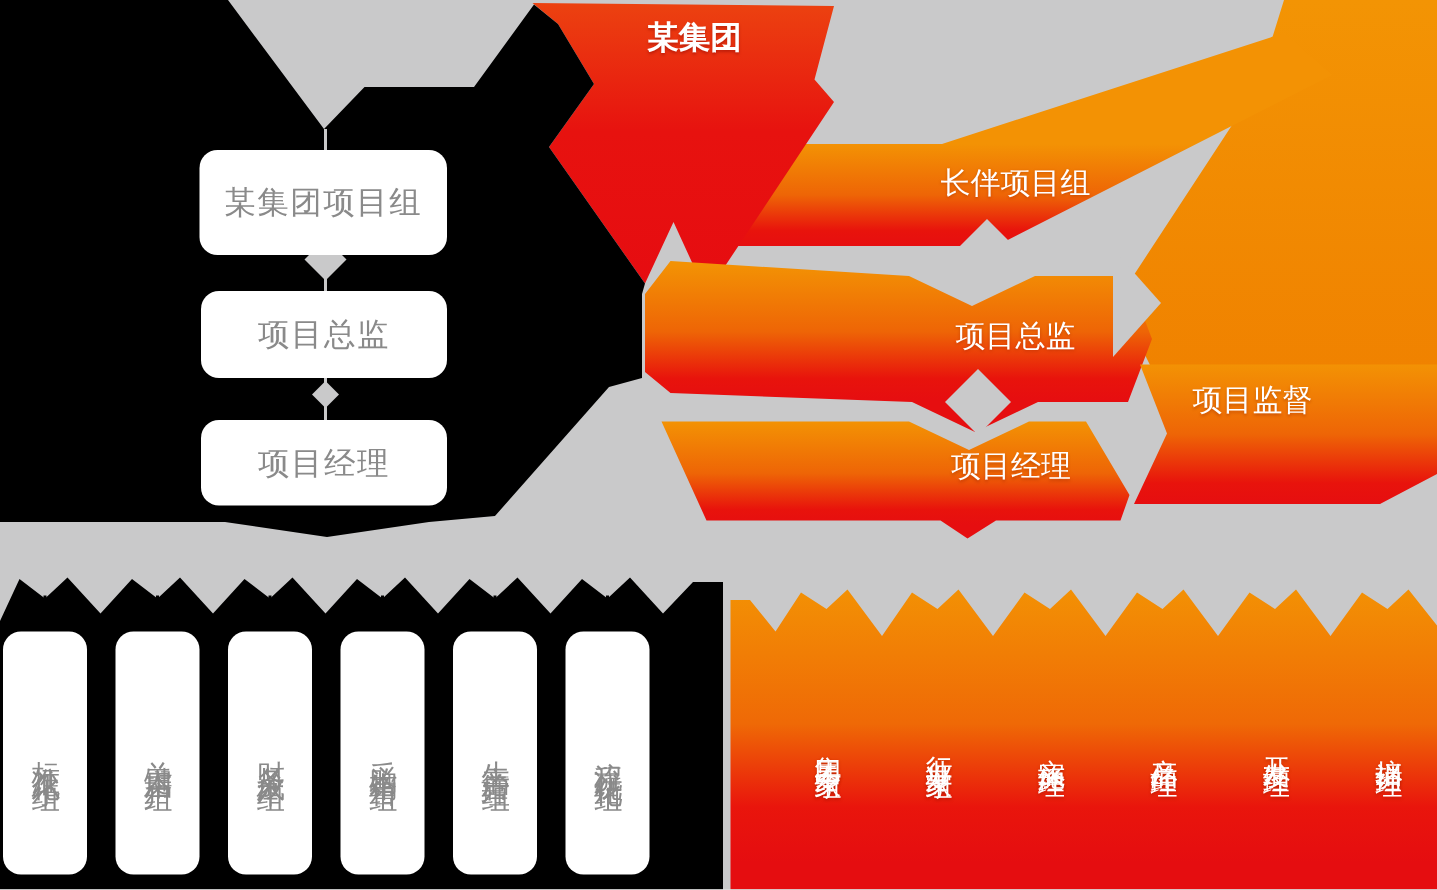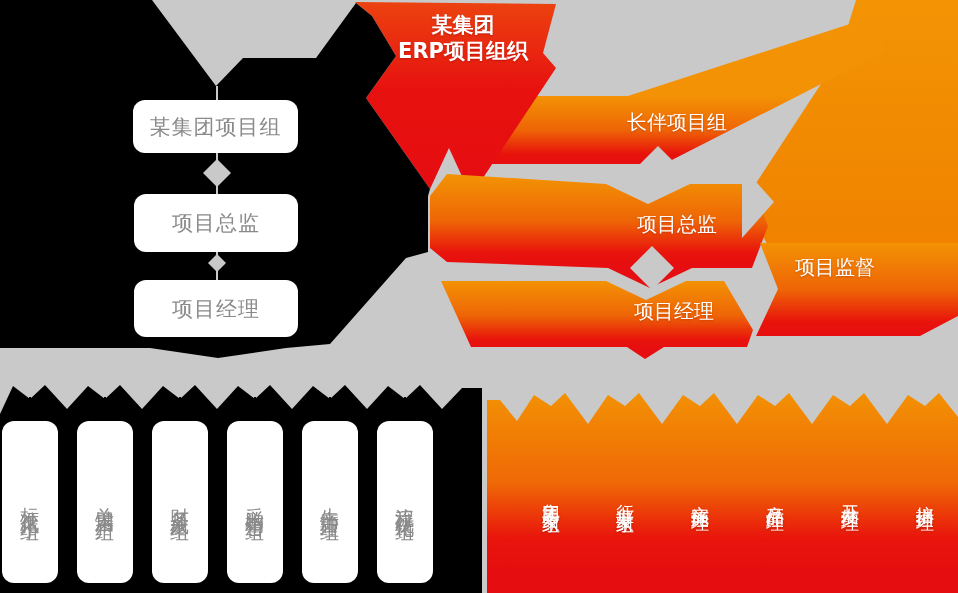--- a/index.html
+++ b/index.html
@@ -127,24 +127,23 @@
     <g fill="#c9c9ca">
       <polygon points="217,159 231,173 217,187 203,173"></polygon>
       <polygon points="217,254 226,263 217,272 208,263"></polygon>
       <polygon points="658,146 684,172 658,198 632,172"></polygon>
       <polygon points="652,246 674,268 652,290 630,268"></polygon>
     </g>
   </svg>
 
   <div class="title" style="left:463px;top:12px;">
     <div>某集团</div>
-    <div>ERP项目组织</div>
   </div>
 
-  <div class="wbox chainbox" style="left:133px;top:100px;width:165px;height:53px;">
+  <div class="wbox chainbox" style="left:133px;top:100px;width:165px;height:70px;">
     <span>某集团项目组</span>
   </div>
   <div class="wbox chainbox" style="left:134px;top:194px;width:164px;height:58px;">
     <span>项目总监</span>
   </div>
   <div class="wbox chainbox" style="left:134px;top:280px;width:164px;height:57px;">
     <span>项目经理</span>
   </div>
 
   <div class="rlabel" style="left:637px;top:122px;">长伴项目组</div>

